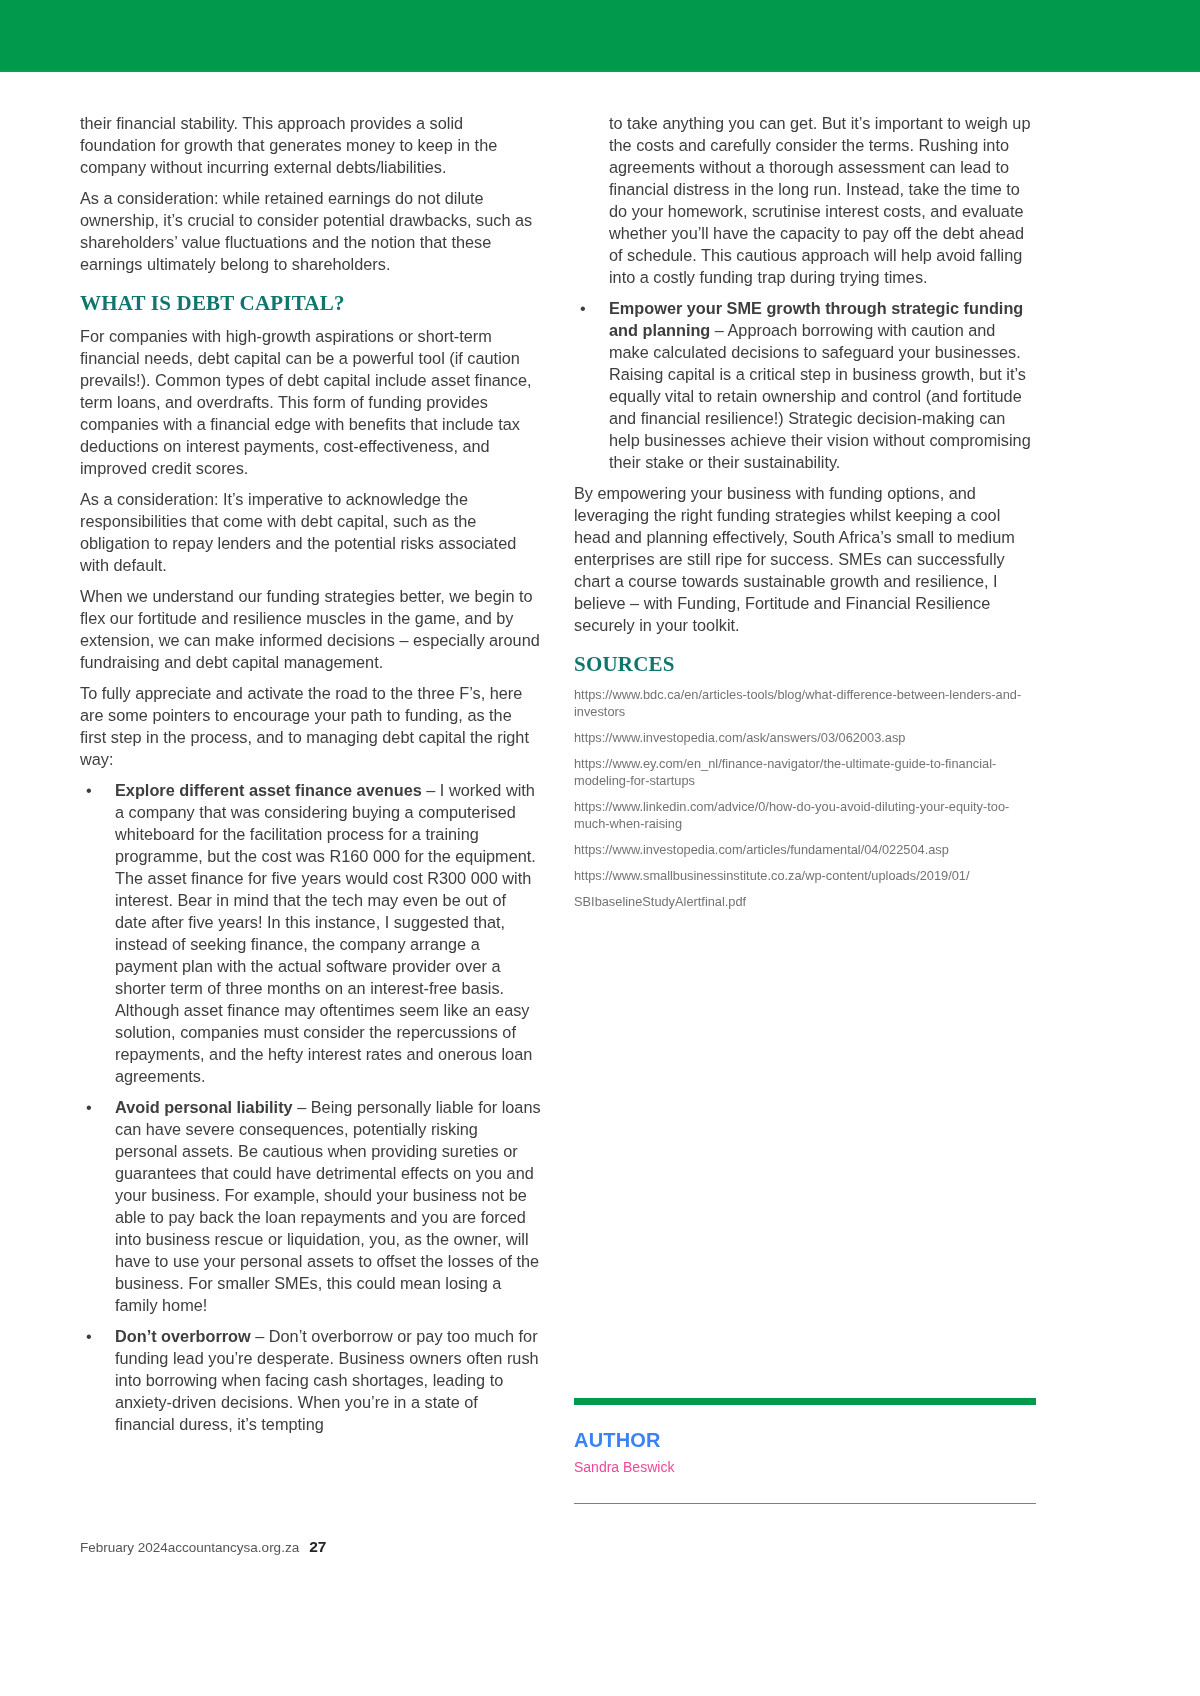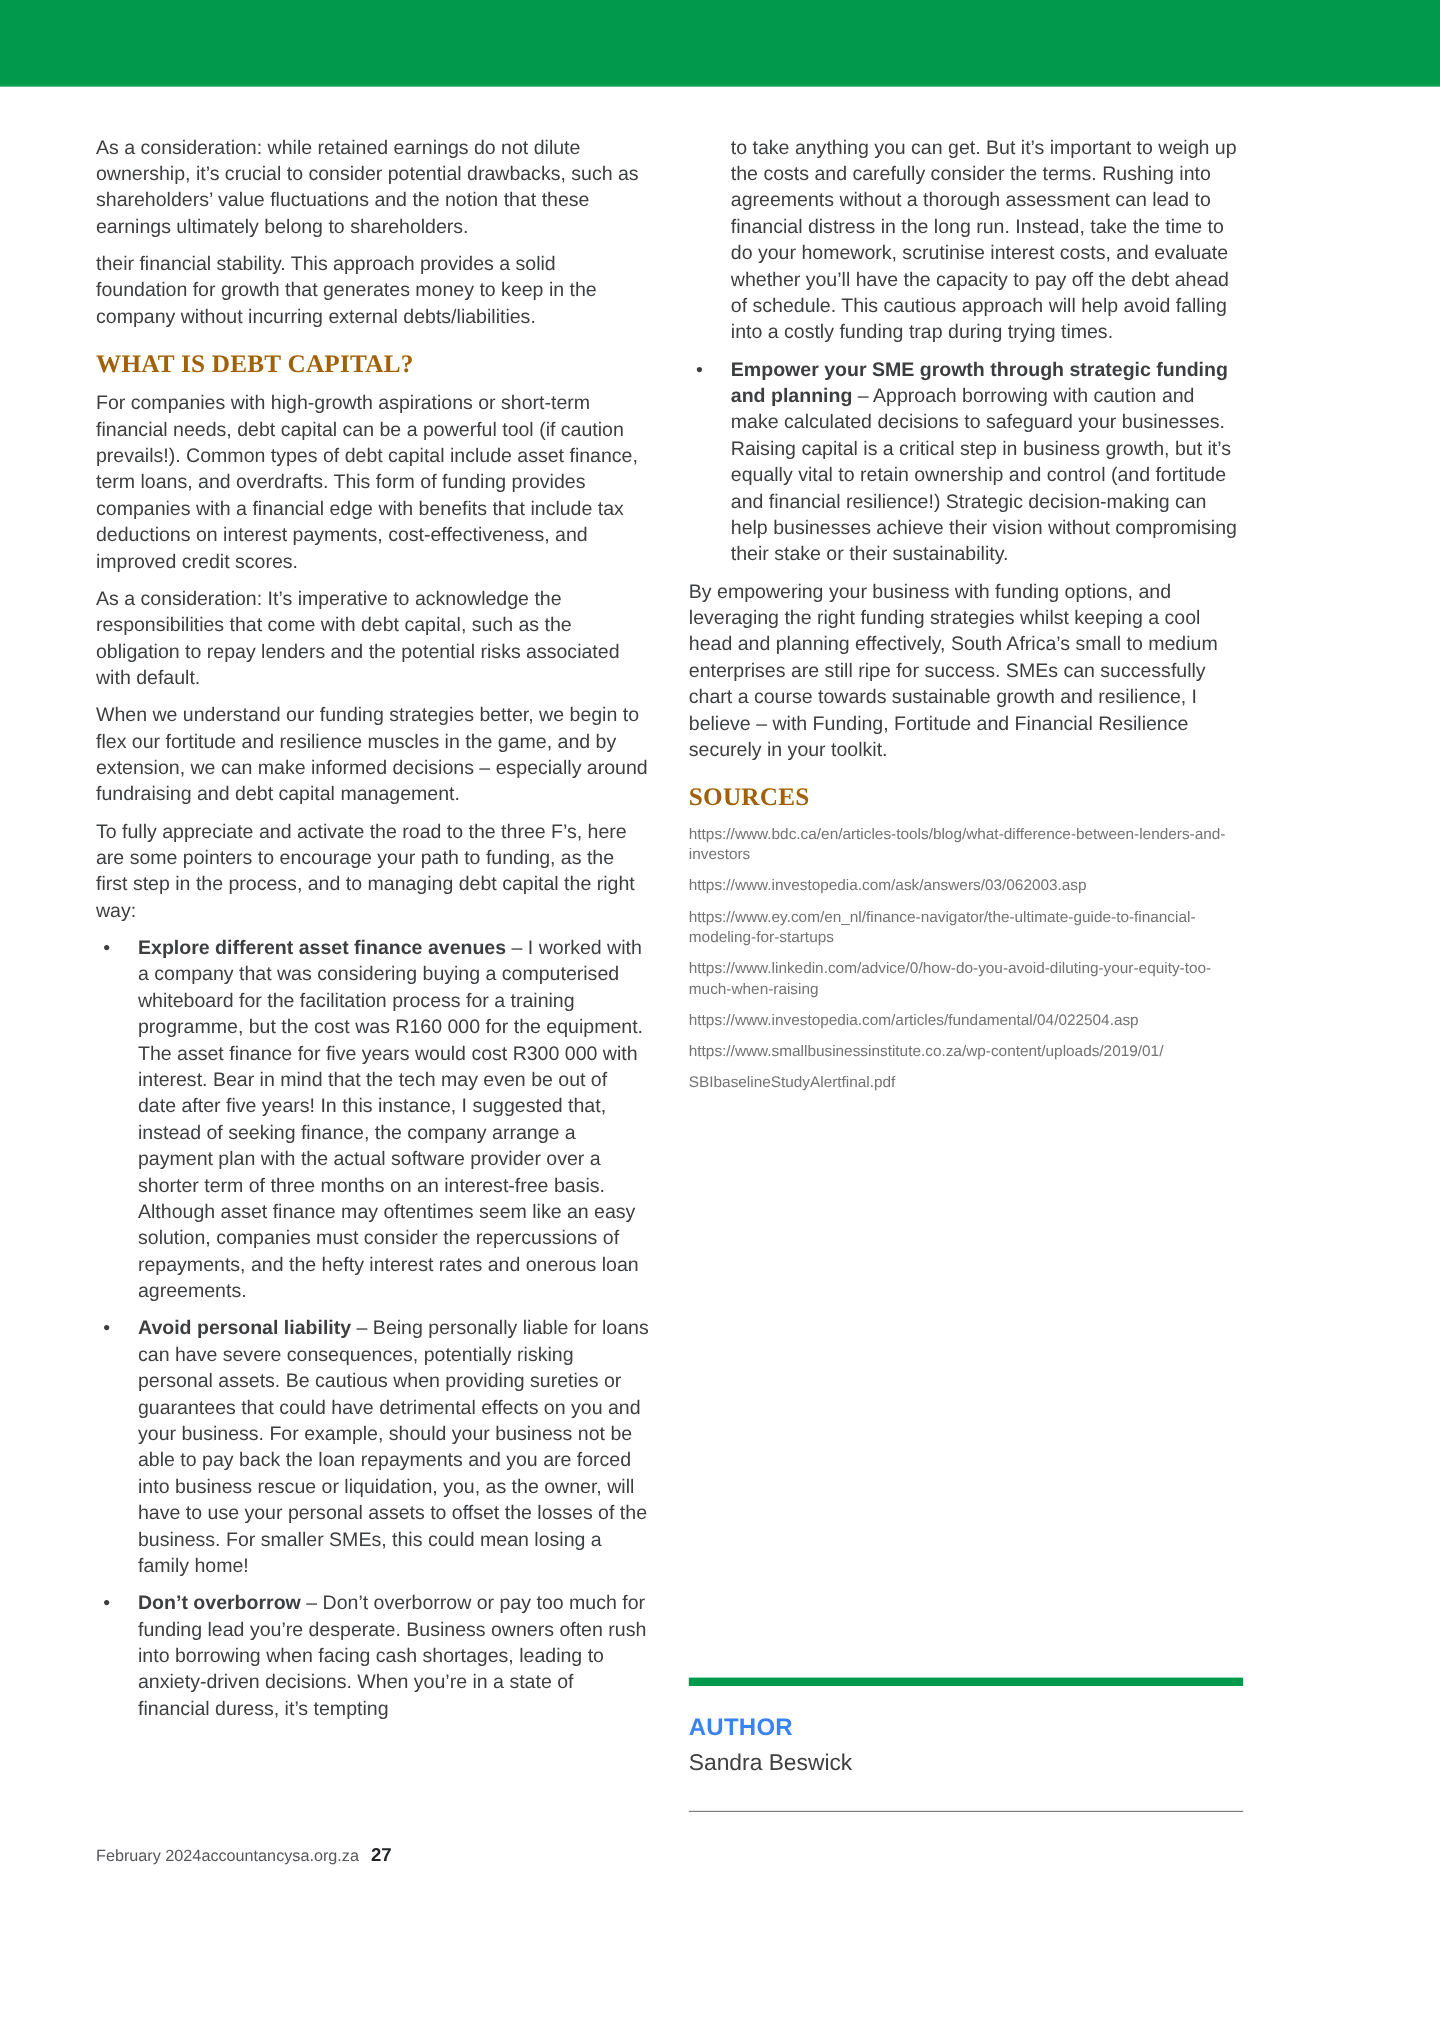--- a/index.html
+++ b/index.html
@@ -31,21 +31,21 @@
     line-height: 22px;
     margin-bottom: 9px;
     text-align: left;
   }
   .indented { margin-left: 35px; }
 
   h2.section {
     font-family: "Liberation Serif", serif;
     font-weight: 700;
     font-size: 21px;
-    color: #a16207;
+    color: #0f766e;
     letter-spacing: 0.2px;
     margin: 16px 0 9px 0;
   }
 
   .bullet { display: flex; margin-bottom: 9px; }
   .bullet .marker {
     flex: 0 0 35px;
     padding-left: 6px;
     font-size: 16.3px;
     line-height: 22px;
@@ -62,21 +62,21 @@
     font-size: 12.8px;
     line-height: 17px;
     color: #737373;
     margin-bottom: 9px;
     overflow-wrap: anywhere;
   }
 
   .author-block { position: absolute; top: 1286px; left: 0; width: 100%; }
   .author-bar { height: 7px; background: #019a4c; margin-bottom: 24px; }
   .author-label { font-size: 20px; font-weight: 700; color: #3b82f6; margin-bottom: 7px; letter-spacing: 0.2px; }
-  .author-name { font-size: 19px; color: #404040; margin-bottom: 28px; }
+  .author-name { font-size: 14px; color: #ec4899; margin-bottom: 28px; }
   .author-rule { border-top: 1px solid #7f8082; width: 100%; }
 
   .footer {
     position: absolute; left: 80px; top: 1538px;
     width: 956px;
     display: flex; align-items: baseline;
   }
   .footer-left { font-size: 13.5px; color: #55565a; }
   .footer-right { font-size: 13.5px; color: #55565a; display: flex; align-items: baseline; }
   .footer-page { font-size: 15.5px; font-weight: 700; color: #232427; margin-left: 10px; }
@@ -84,22 +84,22 @@
 </head>
 <body>
 
 <div class="page">
 
   <div class="top-band"></div>
 
   <div class="columns">
 
     <div class="col">
+      <p class="body">their financial stability. This approach provides a solid foundation for growth that generates money to keep in the company without incurring external debts/liabilities.</p>
       <p class="body">As a consideration: while retained earnings do not dilute ownership, it’s crucial to consider potential drawbacks, such as shareholders’ value fluctuations and the notion that these earnings ultimately belong to shareholders.</p>
-      <p class="body">their financial stability. This approach provides a solid foundation for growth that generates money to keep in the company without incurring external debts/liabilities.</p>
 
       <h2 class="section">WHAT IS DEBT CAPITAL?</h2>
 
       <p class="body">For companies with high-growth aspirations or short-term financial needs, debt capital can be a powerful tool (if caution prevails!). Common types of debt capital include asset finance, term loans, and overdrafts. This form of funding provides companies with a financial edge with benefits that include tax deductions on interest payments, cost-effectiveness, and improved credit scores.</p>
       <p class="body">As a consideration: It’s imperative to acknowledge the responsibilities that come with debt capital, such as the obligation to repay lenders and the potential risks associated with default.</p>
       <p class="body">When we understand our funding strategies better, we begin to flex our fortitude and resilience muscles in the game, and by extension, we can make informed decisions – especially around fundraising and debt capital management.</p>
       <p class="body">To fully appreciate and activate the road to the three F’s, here are some pointers to encourage your path to funding, as the first step in the process, and to managing debt capital the right way:</p>
 
       <div class="bullet">
         <span class="marker">•</span>

